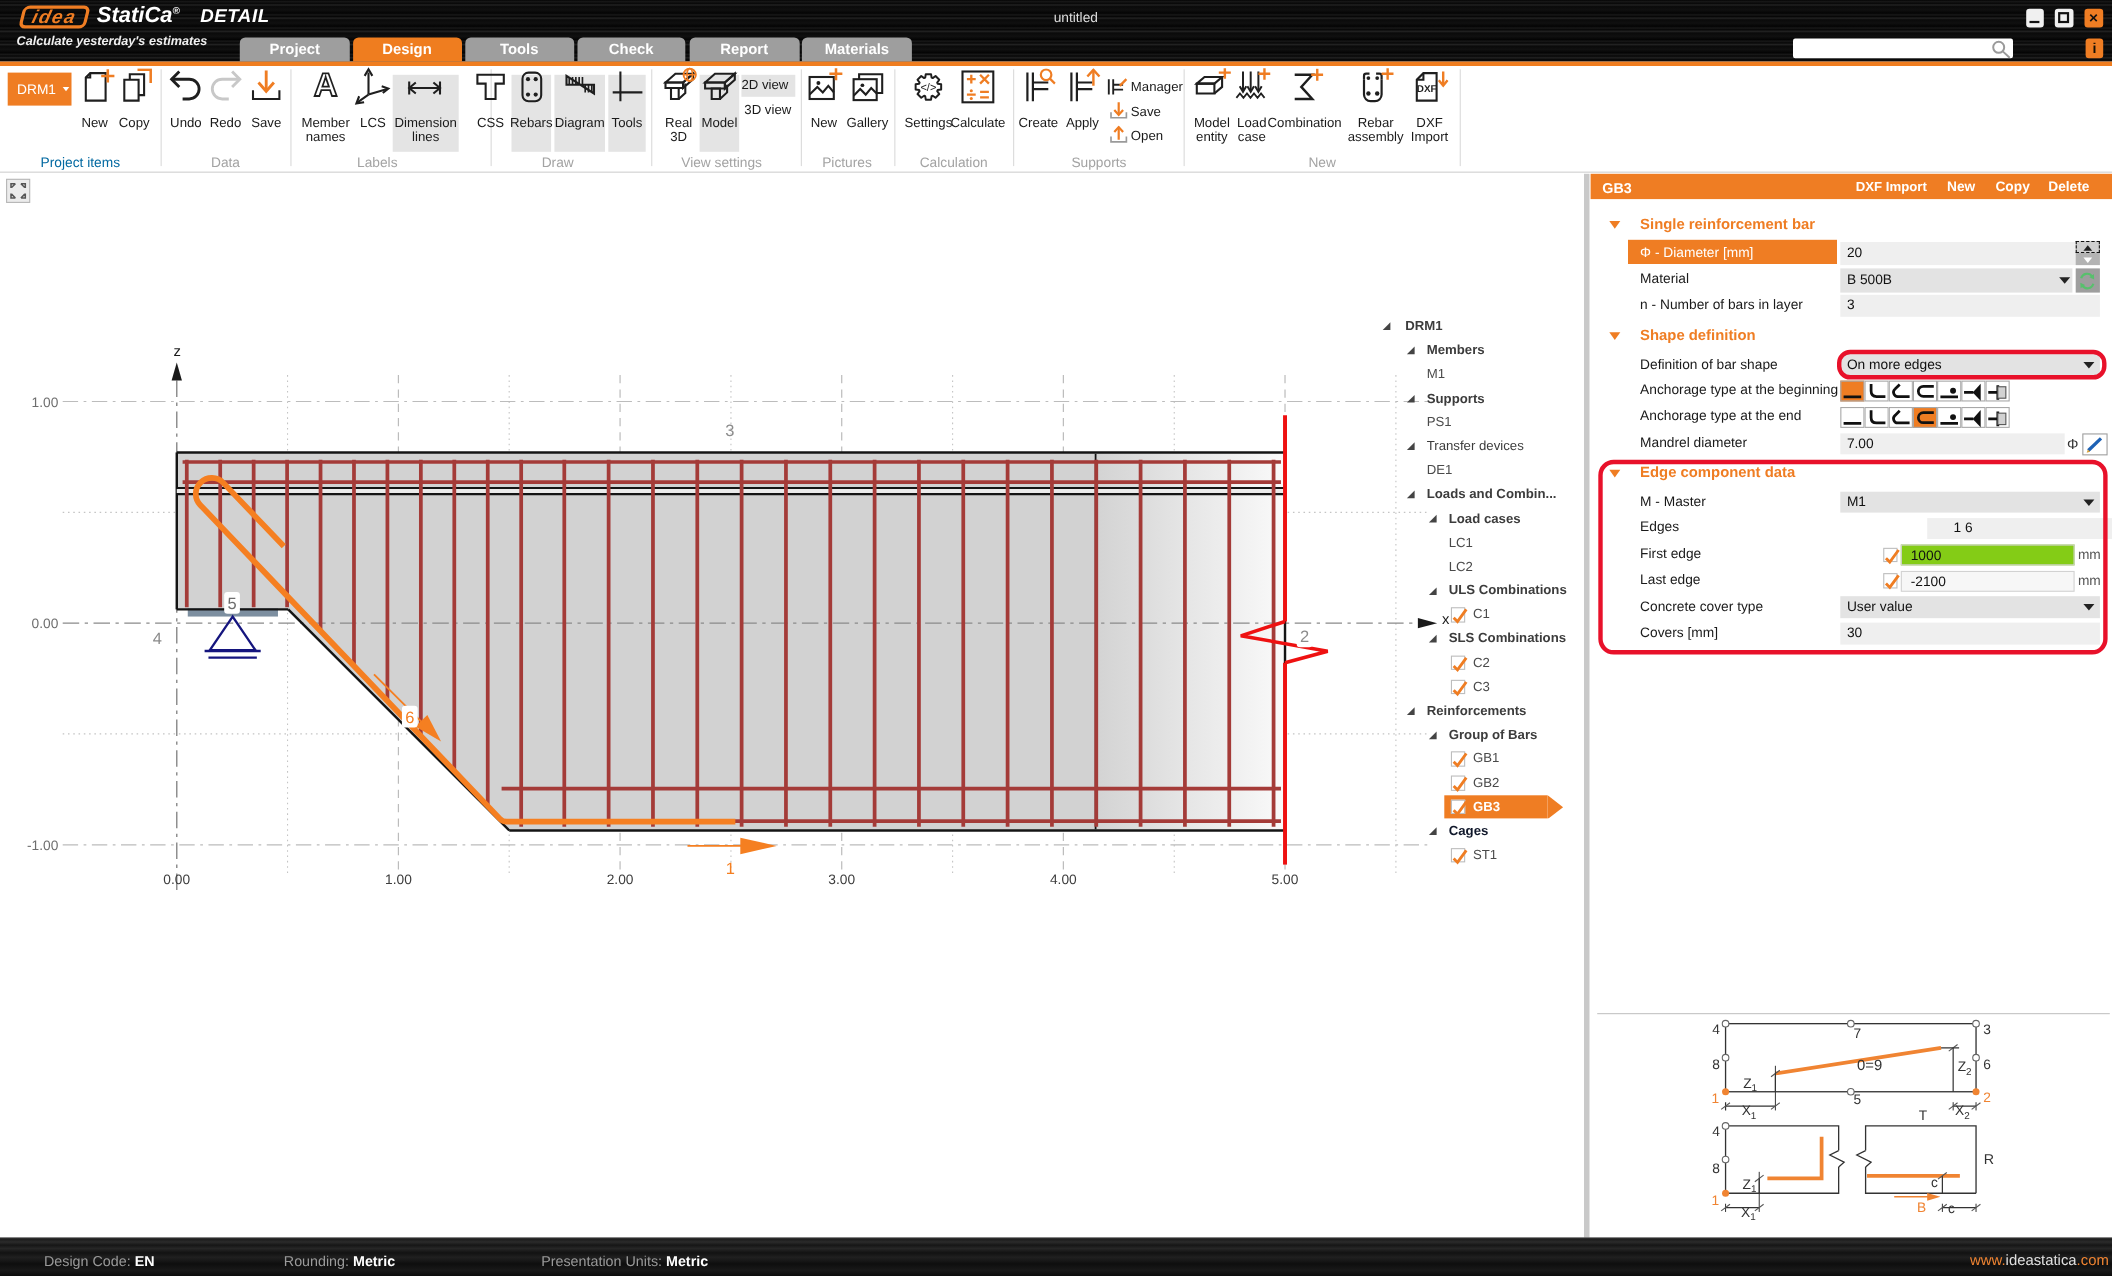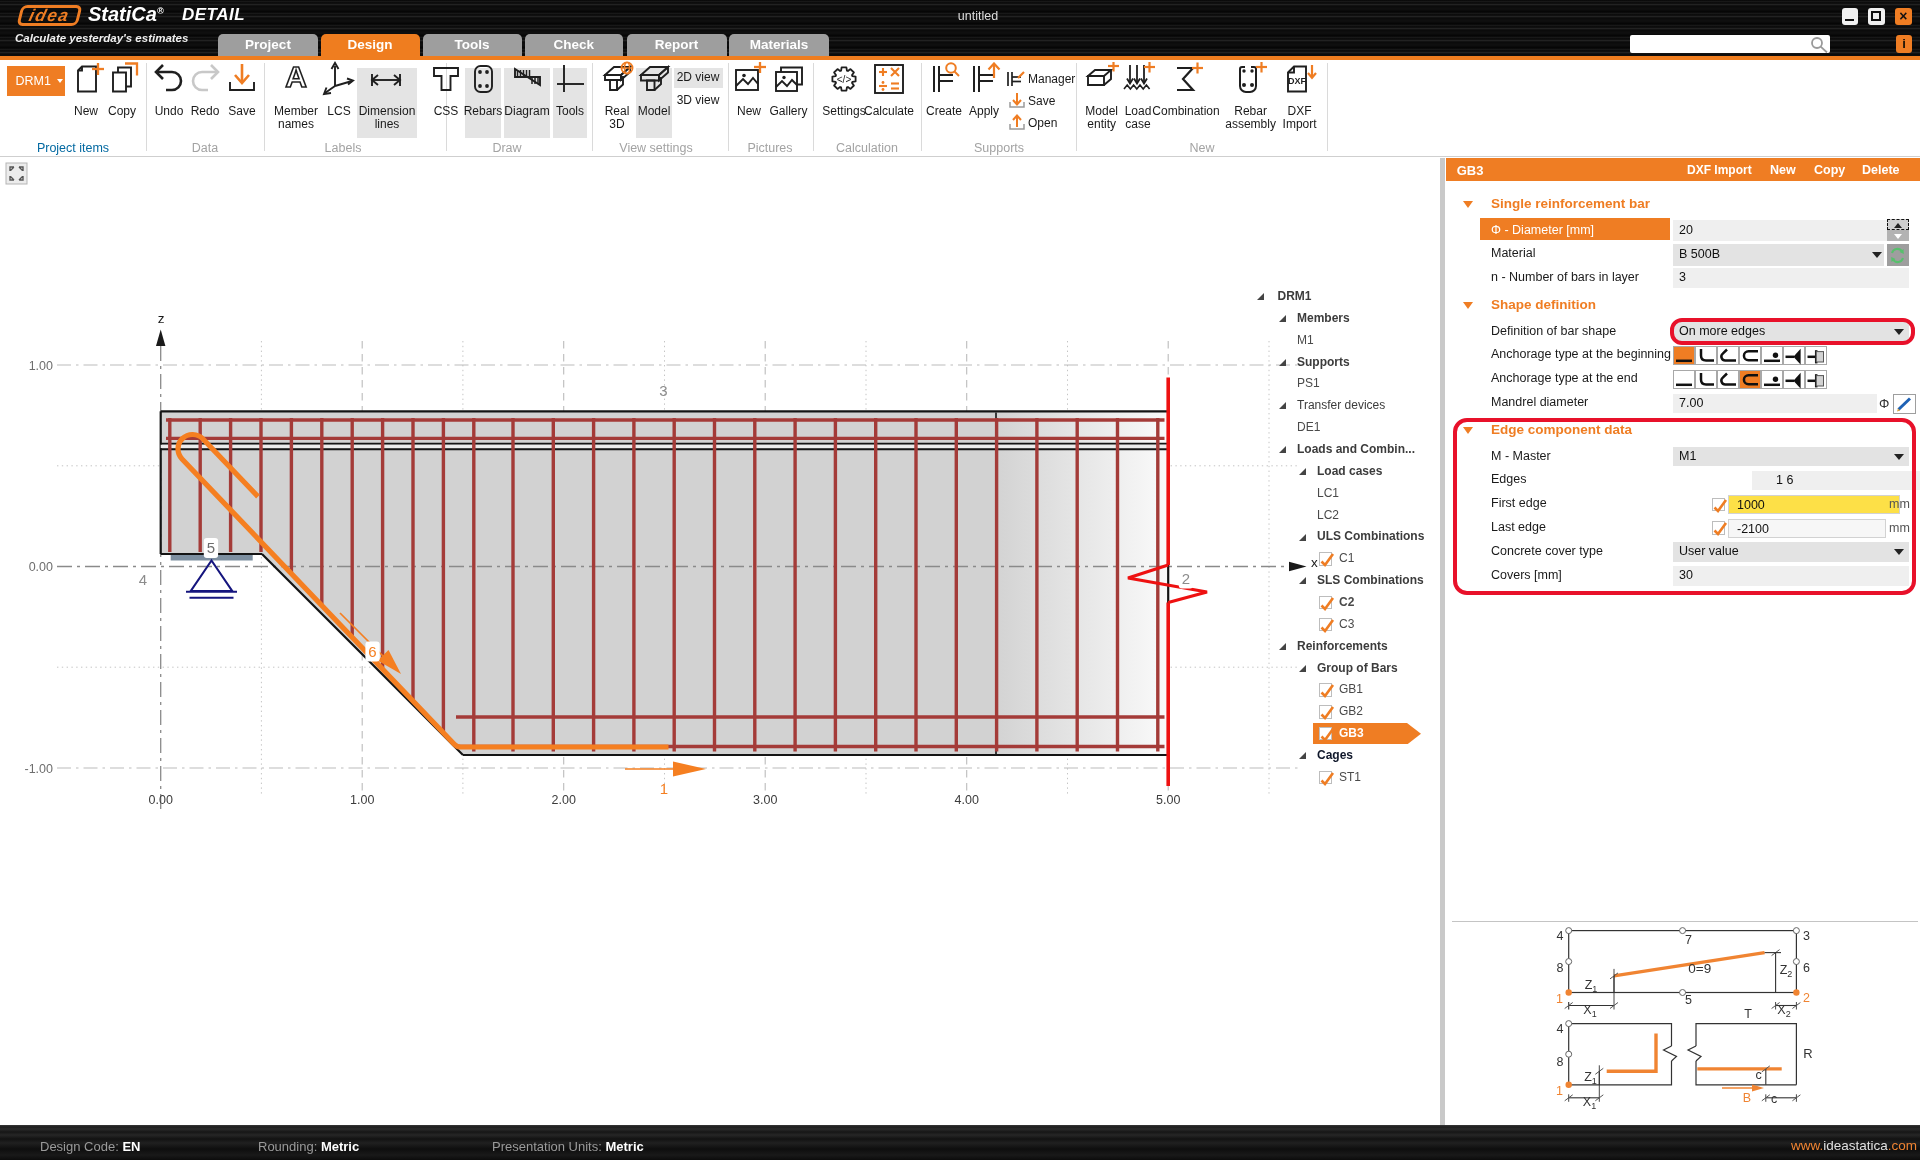--- a/index.html
+++ b/index.html
@@ -168,21 +168,21 @@
   </svg>
 <div class="rbtn" style="left:562px;top:104.5px;width:110px">Real<br>3D</div>
 <svg class="abs" style="left:637px;top:61px" width="34" height="35" viewBox="0 0 34 35">
     <path d="M4,14 L13,6 H31 L22,14 H12 Z" fill="none" stroke="#1f1f1f" stroke-width="1.9"></path>
     <path d="M4,14 H22 V19.5 H4 Z" fill="none" stroke="#1f1f1f" stroke-width="1.9"></path>
     <path d="M22,14 L31,6 V11.5 L22,19.5 Z" fill="none" stroke="#1f1f1f" stroke-width="1.9"></path>
     <path d="M10,19.5 H17.5 V29 H10 Z" fill="none" stroke="#1f1f1f" stroke-width="1.9"></path>
     <path d="M17.5,29 L24,23 V16" fill="none" stroke="#1f1f1f" stroke-width="1.9"></path>
   </svg>
 <div class="rbtn" style="left:599px;top:104.5px;width:110px">Model</div>
-<div class="rbtn" style="left:674px;top:71px;width:48px">2D view</div>
+<div class="rbtn" style="left:674px;top:71px;width:26px">2D view</div>
 <div class="rbtn" style="left:674px;top:94px;width:48px">3D view</div>
 <svg class="abs" style="left:732px;top:62px" width="34" height="34" viewBox="0 0 34 34">
     <rect x="4" y="8" width="22" height="20" fill="none" stroke="#1f1f1f" stroke-width="1.9"></rect>
     <path d="M4,24 l7,-7 l5,5 l5,-6 l5,6" fill="none" stroke="#1f1f1f" stroke-width="1.9"></path>
     <circle cx="12" cy="13.5" r="1.8" fill="#1f1f1f"></circle>
     <line x1="22" y1="5" x2="34" y2="5" stroke="#ef7d23" stroke-width="2.3"></line>
     <line x1="28" y1="-1" x2="28" y2="11" stroke="#ef7d23" stroke-width="2.3"></line>
   </svg>
 <div class="rbtn" style="left:694px;top:104.5px;width:110px">New</div>
 <svg class="abs" style="left:772px;top:62px" width="34" height="34" viewBox="0 0 34 34">
@@ -428,21 +428,21 @@
 <svg class="abs" style="left:1318.8px;top:552.1px" width="17" height="16" viewBox="0 -2 17 16">
     <path d="M2.5,7.5 L6,11 L14,0" fill="none" stroke="#ef7d23" stroke-width="2.6"></path>
   </svg>
 <div class="treerow" style="left:1339px;top:551.2px;font-weight:normal;color:#4a4a4a">C1</div>
 <div class="tri-exp" style="left:1299px;top:577.2px"></div>
 <div class="treerow" style="left:1317px;top:573.1px;font-weight:bold;color:#3c3c3c">SLS Combinations</div>
 <div class="cb" style="left:1318.8px;top:595.8px"></div>
 <svg class="abs" style="left:1318.8px;top:595.8px" width="17" height="16" viewBox="0 -2 17 16">
     <path d="M2.5,7.5 L6,11 L14,0" fill="none" stroke="#ef7d23" stroke-width="2.6"></path>
   </svg>
-<div class="treerow" style="left:1339px;top:594.9px;font-weight:bold;color:#4a4a4a">C2</div>
+<div class="treerow" style="left:1339px;top:594.9px;font-weight:normal;color:#4a4a4a">C2</div>
 <div class="cb" style="left:1318.8px;top:617.6px"></div>
 <svg class="abs" style="left:1318.8px;top:617.6px" width="17" height="16" viewBox="0 -2 17 16">
     <path d="M2.5,7.5 L6,11 L14,0" fill="none" stroke="#ef7d23" stroke-width="2.6"></path>
   </svg>
 <div class="treerow" style="left:1339px;top:616.8px;font-weight:normal;color:#4a4a4a">C3</div>
 <div class="tri-exp" style="left:1279px;top:642.7px"></div>
 <div class="treerow" style="left:1297px;top:638.6px;font-weight:bold;color:#3c3c3c">Reinforcements</div>
 <div class="tri-exp" style="left:1299px;top:664.6px"></div>
 <div class="treerow" style="left:1317px;top:660.5px;font-weight:bold;color:#3c3c3c">Group of Bars</div>
 <div class="cb" style="left:1318.8px;top:683.2px"></div>
@@ -560,21 +560,21 @@
 <div class="plab" style="left:1491px;top:448.6px;color:#1a1a1a">M - Master</div>
 <div class="pdrop" style="left:1673px;top:446.9px;width:235.5px;height:19.5px;line-height:19.5px;padding-left:6px">M1</div>
 <div class="dtri" style="left:1894px;top:453.6px"></div>
 <div class="plab" style="left:1491px;top:472.4px;color:#1a1a1a">Edges</div>
 <div class="pfield" style="left:1752px;top:470.6px;width:263px;height:19.5px;line-height:19.5px;padding-left:24px">1 6</div>
 <div class="plab" style="left:1491px;top:496.3px;color:#1a1a1a">First edge</div>
 <div class="cb" style="left:1711.5px;top:497.5px"></div>
 <svg class="abs" style="left:1711.5px;top:497.5px" width="17" height="16" viewBox="0 -2 17 16">
     <path d="M2.5,7.5 L6,11 L14,0" fill="none" stroke="#ef7d23" stroke-width="2.6"></path>
   </svg>
-<div class="abs" style="left:1728px;top:494.8px;width:172px;height:19.5px;background:#fde047;border:1px solid #d2d2d2;font-size:12.5px;color:#111;line-height:18px;padding-left:8px">1000</div>
+<div class="abs" style="left:1728px;top:494.8px;width:158px;height:19.5px;background:#84cc16;border:1px solid #d2d2d2;font-size:12.5px;color:#111;line-height:18px;padding-left:8px">1000</div>
 <div class="tx" style="left:1889px;top:497px;font-size:12.5px;color:#555">mm</div>
 <div class="plab" style="left:1491px;top:520.2px;color:#1a1a1a">Last edge</div>
 <div class="cb" style="left:1711.5px;top:521.4px"></div>
 <svg class="abs" style="left:1711.5px;top:521.4px" width="17" height="16" viewBox="0 -2 17 16">
     <path d="M2.5,7.5 L6,11 L14,0" fill="none" stroke="#ef7d23" stroke-width="2.6"></path>
   </svg>
 <div class="abs" style="left:1728px;top:518.7px;width:158px;height:19.5px;background:#f7f7f7;border:1px solid #d2d2d2;font-size:12.5px;color:#111;line-height:18px;padding-left:8px">-2100</div>
 <div class="tx" style="left:1889px;top:521px;font-size:12.5px;color:#555">mm</div>
 <div class="plab" style="left:1491px;top:544.1px;color:#1a1a1a">Concrete cover type</div>
 <div class="pdrop" style="left:1673px;top:542.4px;width:235.5px;height:19.5px;line-height:19.5px;padding-left:6px">User value</div>

